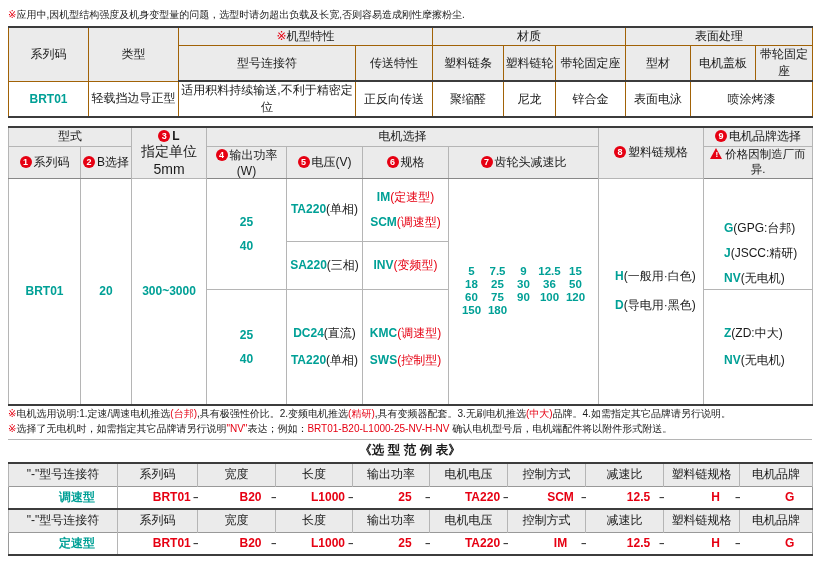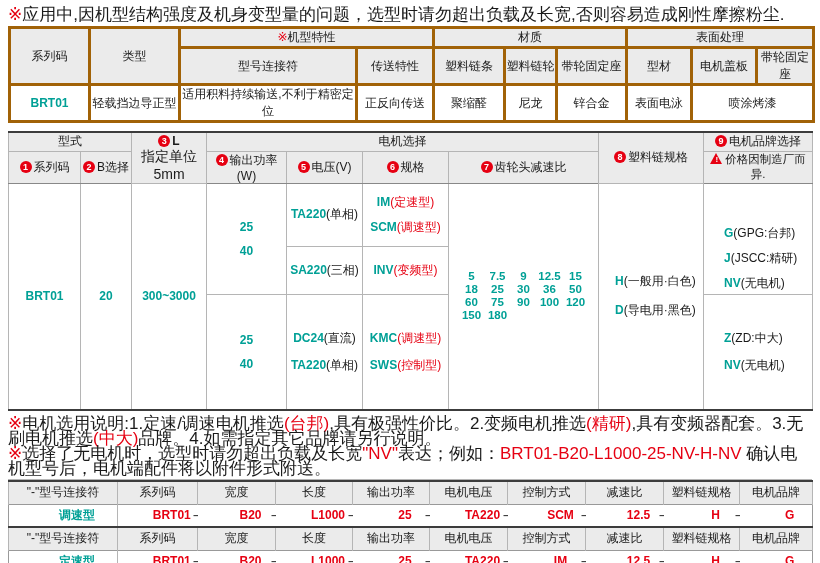--- a/index.html
+++ b/index.html
@@ -4,29 +4,29 @@
 <style>
   * { box-sizing: border-box; margin: 0; padding: 0; }
   html,body { width: 820px; height: 563px; background: #fff; overflow: hidden; }
   body { font-family: "Liberation Sans", "DejaVu Sans", sans-serif; color: #1a1a1a; }
   .page { padding: 7px 8px 0 8px; }
 
   .red { color: #e60012; }
   .teal { color: #00a096; }
   .b { font-weight: bold; }
 
-  .note-line { font-size: 17px; line-height: 15px; letter-spacing: 0; }
+  .note-line { font-size: 10px; line-height: 15px; letter-spacing: 0; }
 
   table { border-collapse: collapse; table-layout: fixed; width: 804px; }
   td { font-size: 12px; text-align: center; vertical-align: middle; overflow: hidden; }
 
   
   .spec-table { margin-top: 4px; border-top: 2px solid #3c3c3c; border-bottom: 2px solid #3c3c3c;
                 border-left: 1px solid #9a9a9a; border-right: 1px solid #9a9a9a; }
-  .spec-table td { border: 3px solid #a16207; }
+  .spec-table td { border: 1px solid #a16207; }
   .spec-table tr.hrow td { background: #ebebeb; }
   .spec-table tr.h2row td { border-bottom: 2px solid #3c3c3c; }
   .spec-table tr.hrow { height: 16px; }
   .spec-table tr.drow { height: 28px; }
 
   
   .sel-table { margin-top: 8px; border-top: 2px solid #3c3c3c; border-bottom: 2px solid #3c3c3c;
                border-left: 1px solid #9a9a9a; border-right: 1px solid #9a9a9a; }
   .sel-table td { border: 1px solid #b5b5b5; }
   .sel-table tr.hr1 { height: 19px; }
@@ -50,21 +50,21 @@
                 justify-content: center; font-size: 11.5px; font-weight: bold; color: #00a096; }
   .ratio-grid span { text-align: center; line-height: 11px; }
 
   .warn-tri { position: relative; display: inline-block; width: 13px; height: 12px; margin-right: 2px; vertical-align: -1px; }
   .warn-tri .tri { width: 0; height: 0; border-left: 6.5px solid transparent; border-right: 6.5px solid transparent;
                    border-bottom: 11px solid #e60012; position: absolute; left: 0; top: 1px; }
   .warn-tri .bang { position: absolute; left: 0; top: 3px; width: 13px; text-align: center;
                     color: #fff; font-size: 8px; font-weight: bold; line-height: 9px; }
 
   
-  .notes { margin-top: 5px; }
+  .notes { }
 
   
   .example-wrap { margin-top: 3px; border-top: 1px solid #b5b5b5; }
   .example-title { text-align: center; font-size: 12.5px; font-weight: bold; padding: 2px 0 3px 0; }
   .ex-table { border-bottom: 2px solid #3c3c3c; border-left: 1px solid #9a9a9a; border-right: 1px solid #9a9a9a; }
   .ex-table tr { height: 23px; }
   .ex-table tr.exh { border-top: 2px solid #3c3c3c; border-bottom: 1px solid #999; }
   .ex-table tr.exh td { background: #ebebeb; border-left: 1px solid #b5b5b5; border-right: 1px solid #b5b5b5; }
   .ex-table tr.exd td { background: #fff; position: relative; padding-left: 28px; }
   .ex-table tr.exd td.type-cell { border-right: 1px solid #b5b5b5; }
@@ -253,25 +253,26 @@
       </td>
     </tr>
   </tbody>
     </table>
 
   <div class="notes">
     <div class="note-line">
       <span class="red">※</span><span>电机选用说明:1.定速/调速电机推选</span><span class="red">(台邦)</span><span>,具有极强性价比。2.变频电机推选</span><span class="red">(精研)</span><span>,具有变频器配套。3.无刷电机推选</span><span class="red">(中大)</span><span>品牌。4.如需指定其它品牌请另行说明。</span>
     </div>
     <div class="note-line">
-      <span class="red">※</span><span>选择了无电机时，选型时请勿超出负载及长宽</span><span class="red">"NV"</span><span>表达；例如：</span><span class="red">BRT01-B20-L1000-25-NV-H-NV</span><span> 确认电机型号后，电机端配件将以附件形式附送。</span>
+      <span class="red">※</span><span>选择了无电机时，如需指定其它品牌请另行说明</span><span class="red">"NV"</span><span>表达；例如：</span><span class="red">BRT01-B20-L1000-25-NV-H-NV</span><span> 确认电机型号后，电机端配件将以附件形式附送。</span>
     </div>
   </div>
 
   <div class="example-wrap">
+    <div class="example-title">《选 型 范 例 表》</div>
     <table class="ex-table">
       <colgroup>
         <col style="width:109px">
           <col style="width:80px">
           <col style="width:78px">
           <col style="width:77px">
           <col style="width:77px">
         <col style="width:78px">
           <col style="width:78px">
           <col style="width:78px">

